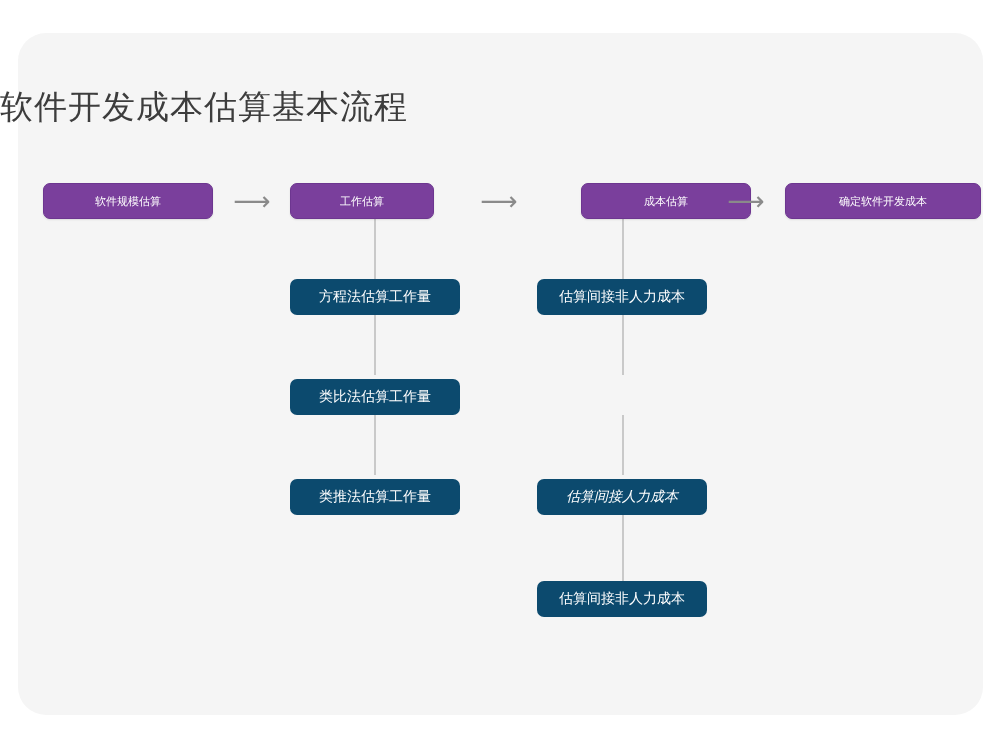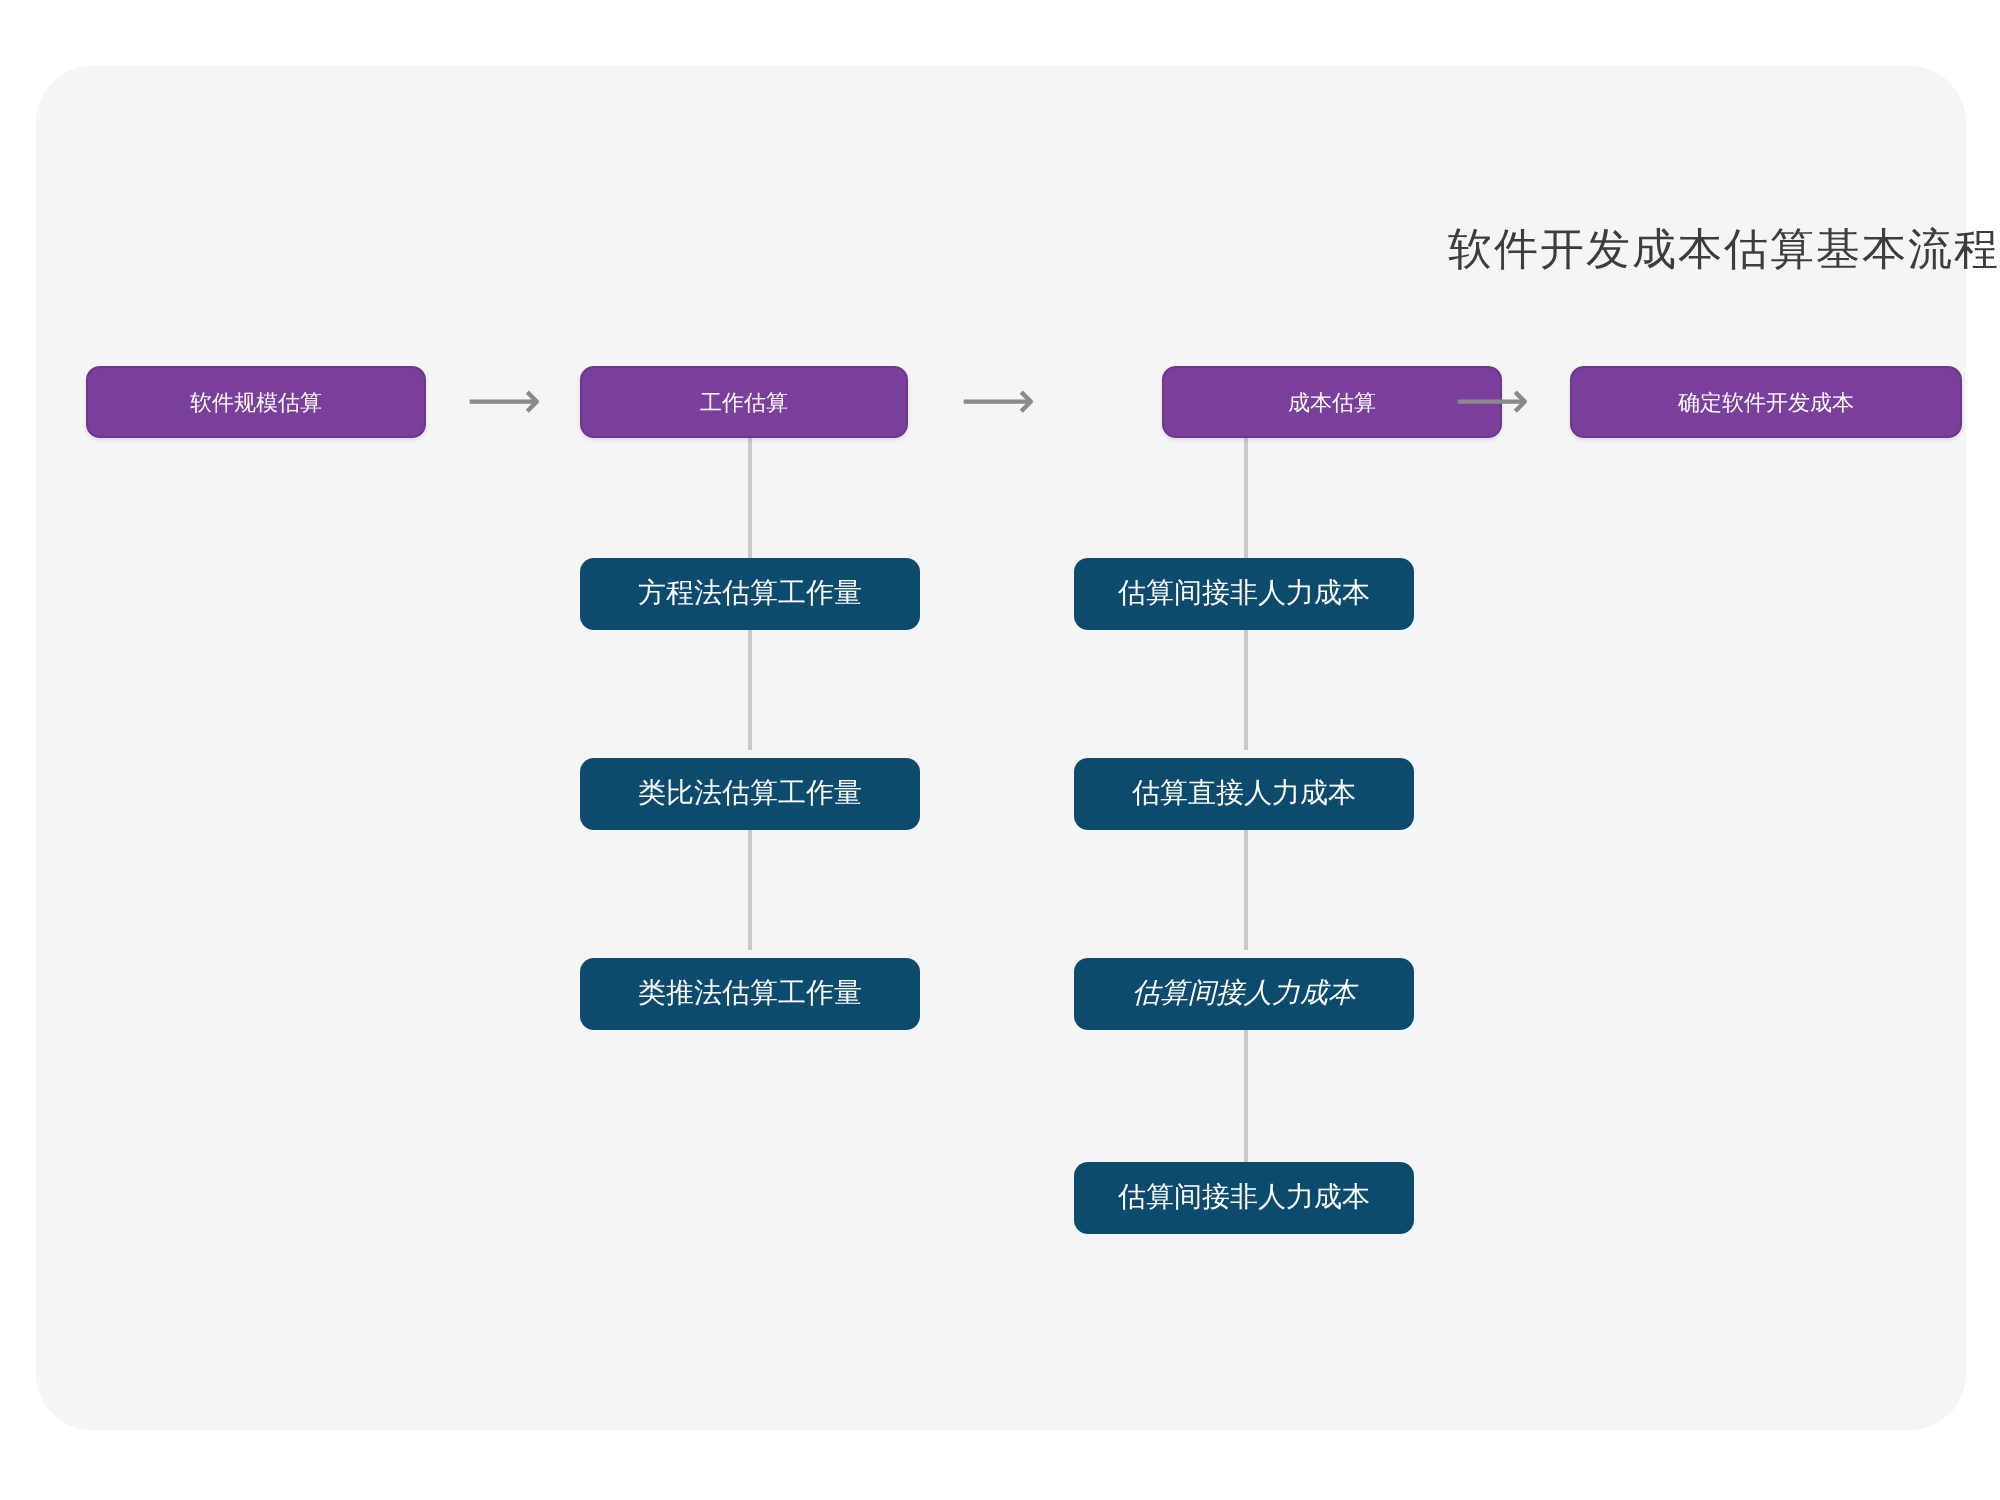--- a/index.html
+++ b/index.html
@@ -29,24 +29,24 @@
     width: 965px;
     height: 682px;
     background: #f5f5f5;
     border-radius: 28px;
   }
 
   
   .diagram-title {
     position: absolute;
     left: 0;
-    top: 104px;
+    top: 86px;
     width: 1000px;
-    text-align: right;
-    font-size: 22px;
+    text-align: left;
+    font-size: 33px;
     line-height: 42px;
     color: #3d3d3d;
     letter-spacing: 1px;
     white-space: nowrap;
   }
 
   
   .stage-node {
     position: absolute;
     height: 36px;
@@ -114,37 +114,36 @@
 
   <div class="connector" style="left:622px; top:219px; height:60px;"></div>
   <div class="connector" style="left:622px; top:315px; height:60px;"></div>
   <div class="connector" style="left:622px; top:415px; height:60px;"></div>
   <div class="connector" style="left:622px; top:515px; height:66px;"></div>
 
   <div class="stage-node" style="left:43px; top:183px; width:170px;">软件规模估算</div>
 
   <div class="flow-arrow" style="left:222px;">⟶</div>
 
-  <div class="stage-node" style="left:290px; top:183px; width:164px;">工作估算</div>
+  <div class="stage-node" style="left:290px; top:183px; width:144px;">工作估算</div>
 
   <div class="flow-arrow" style="left:469px;">⟶</div>
 
   <div class="stage-node" style="left:537px; top:183px; width:170px;margin-left:44px;">成本估算</div>
 
   <div class="flow-arrow" style="left:716px;">⟶</div>
 
   <div class="stage-node" style="left:785px; top:183px; width:196px;text-align:right;">确定软件开发成本</div>
 
   <div class="sub-node" style="left:290px; top:279px;">方程法估算工作量</div>
 
   <div class="sub-node" style="left:290px; top:379px;">类比法估算工作量</div>
 
   <div class="sub-node" style="left:537px; top:279px;">估算间接非人力成本</div>
 
   <div class="sub-node" style="left:290px; top:479px;">类推法估算工作量</div>
 
-  <div class="sub-node" style="left:537px; top:379px;">估算直接人力成本</div>
 
   <div class="sub-node" style="left:537px; top:479px;font-style:italic;">估算间接人力成本</div>
 
   <div class="sub-node" style="left:537px; top:581px;">估算间接非人力成本</div>
 
 </div>
 
 </body></html>

